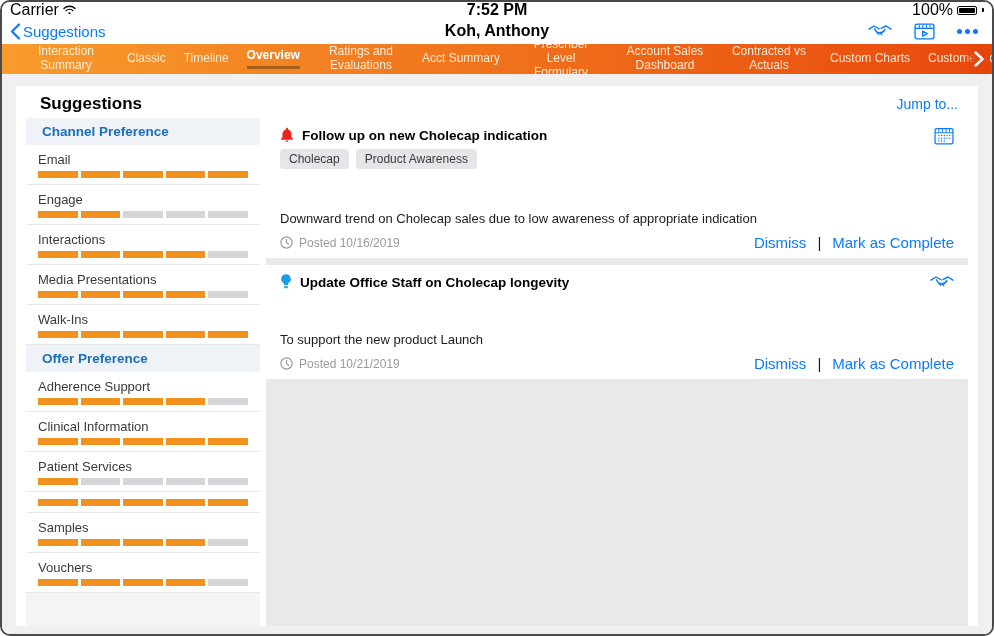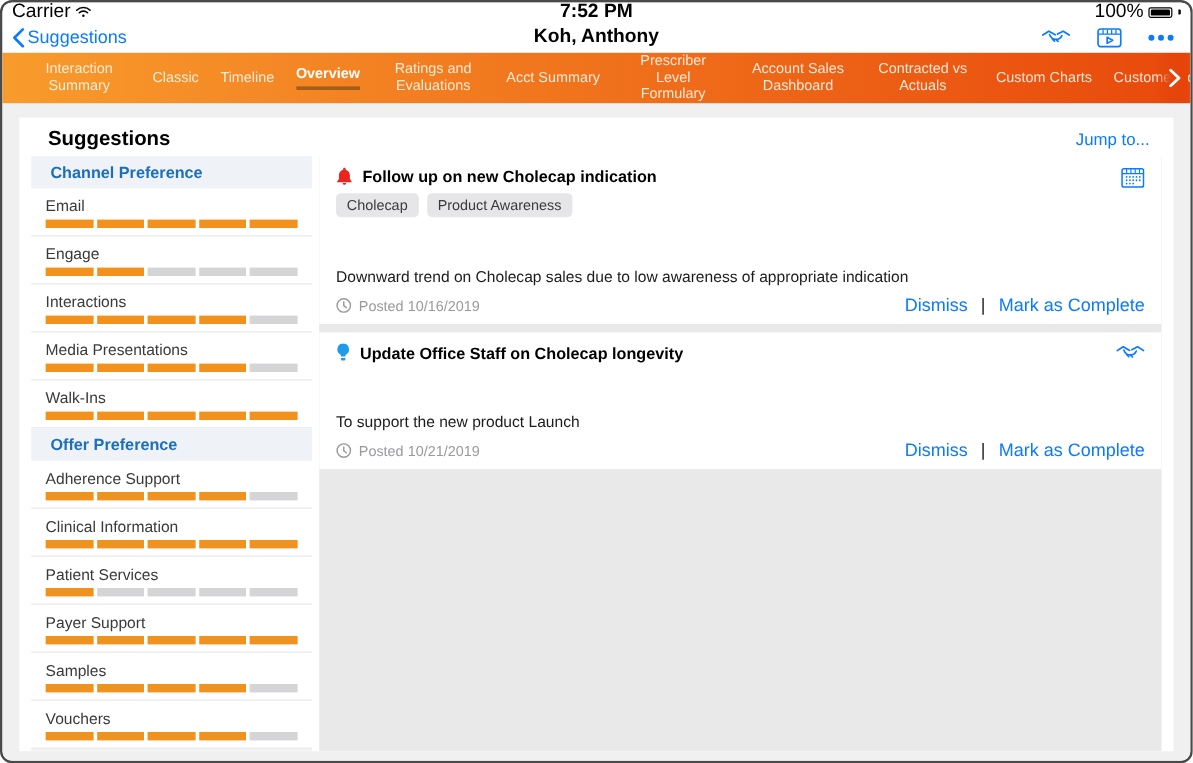--- a/index.html
+++ b/index.html
@@ -28,21 +28,21 @@
   .nav-back{display:flex;align-items:center;gap:2px;color:var(--link-blue);font-size:15px;
     margin-left:8px;cursor:pointer;}
   .nav-title{position:absolute;left:0;right:0;text-align:center;font-size:16px;font-weight:bold;color:#000;
     pointer-events:none;}
   .nav-icons{margin-left:auto;display:flex;align-items:center;gap:22px;margin-right:14px;z-index:1;}
   .nav-icon{color:var(--link-blue);display:flex;align-items:center;cursor:pointer;}
   .dots{display:flex;gap:3px;}
   .dots i{width:5px;height:5px;border-radius:50%;background:var(--link-blue);display:block;}
 
   
-  .tab-bar{height:42px;flex:none;background:linear-gradient(90deg,var(--tab-gradient-start),var(--tab-gradient-end));
+  .tab-bar{height:30px;flex:none;background:linear-gradient(90deg,var(--tab-gradient-start),var(--tab-gradient-end));
     display:flex;align-items:center;padding:0 26px 0 12px;position:relative;overflow:hidden;}
   .tab{color:rgba(255,243,228,0.92);font-size:12px;line-height:1.15;text-align:center;
     padding:4px 9px;cursor:pointer;flex:none;}
   .tab.wrap{max-width:104px;}
   .tab.selected{color:#fff;font-weight:bold;}
   .tab.selected .lbl{display:inline-block;padding-bottom:4px;border-bottom:3px solid var(--tab-underline);}
   .tab.clipped{width:96px;overflow:hidden;white-space:nowrap;}
   .tab-overflow{position:absolute;right:2px;top:0;bottom:0;display:flex;align-items:center;
     padding:0 6px 0 10px;background:linear-gradient(90deg,rgba(232,73,12,0),#E5450B 45%);cursor:pointer;}
 
@@ -250,21 +250,20 @@
             <div class="pref-label">Patient Services</div>
             <div class="pref-bar">
                 <span class="seg fill"></span>
                 <span class="seg"></span>
                 <span class="seg"></span>
                 <span class="seg"></span>
                 <span class="seg"></span>
               </div>
           </div>
           <div class="pref-item">
-            <div class="pref-label">Payer Support</div>
             <div class="pref-bar">
                 <span class="seg fill"></span>
                 <span class="seg fill"></span>
                 <span class="seg fill"></span>
                 <span class="seg fill"></span>
                 <span class="seg fill"></span>
               </div>
           </div>
           <div class="pref-item">
             <div class="pref-label">Samples</div>

